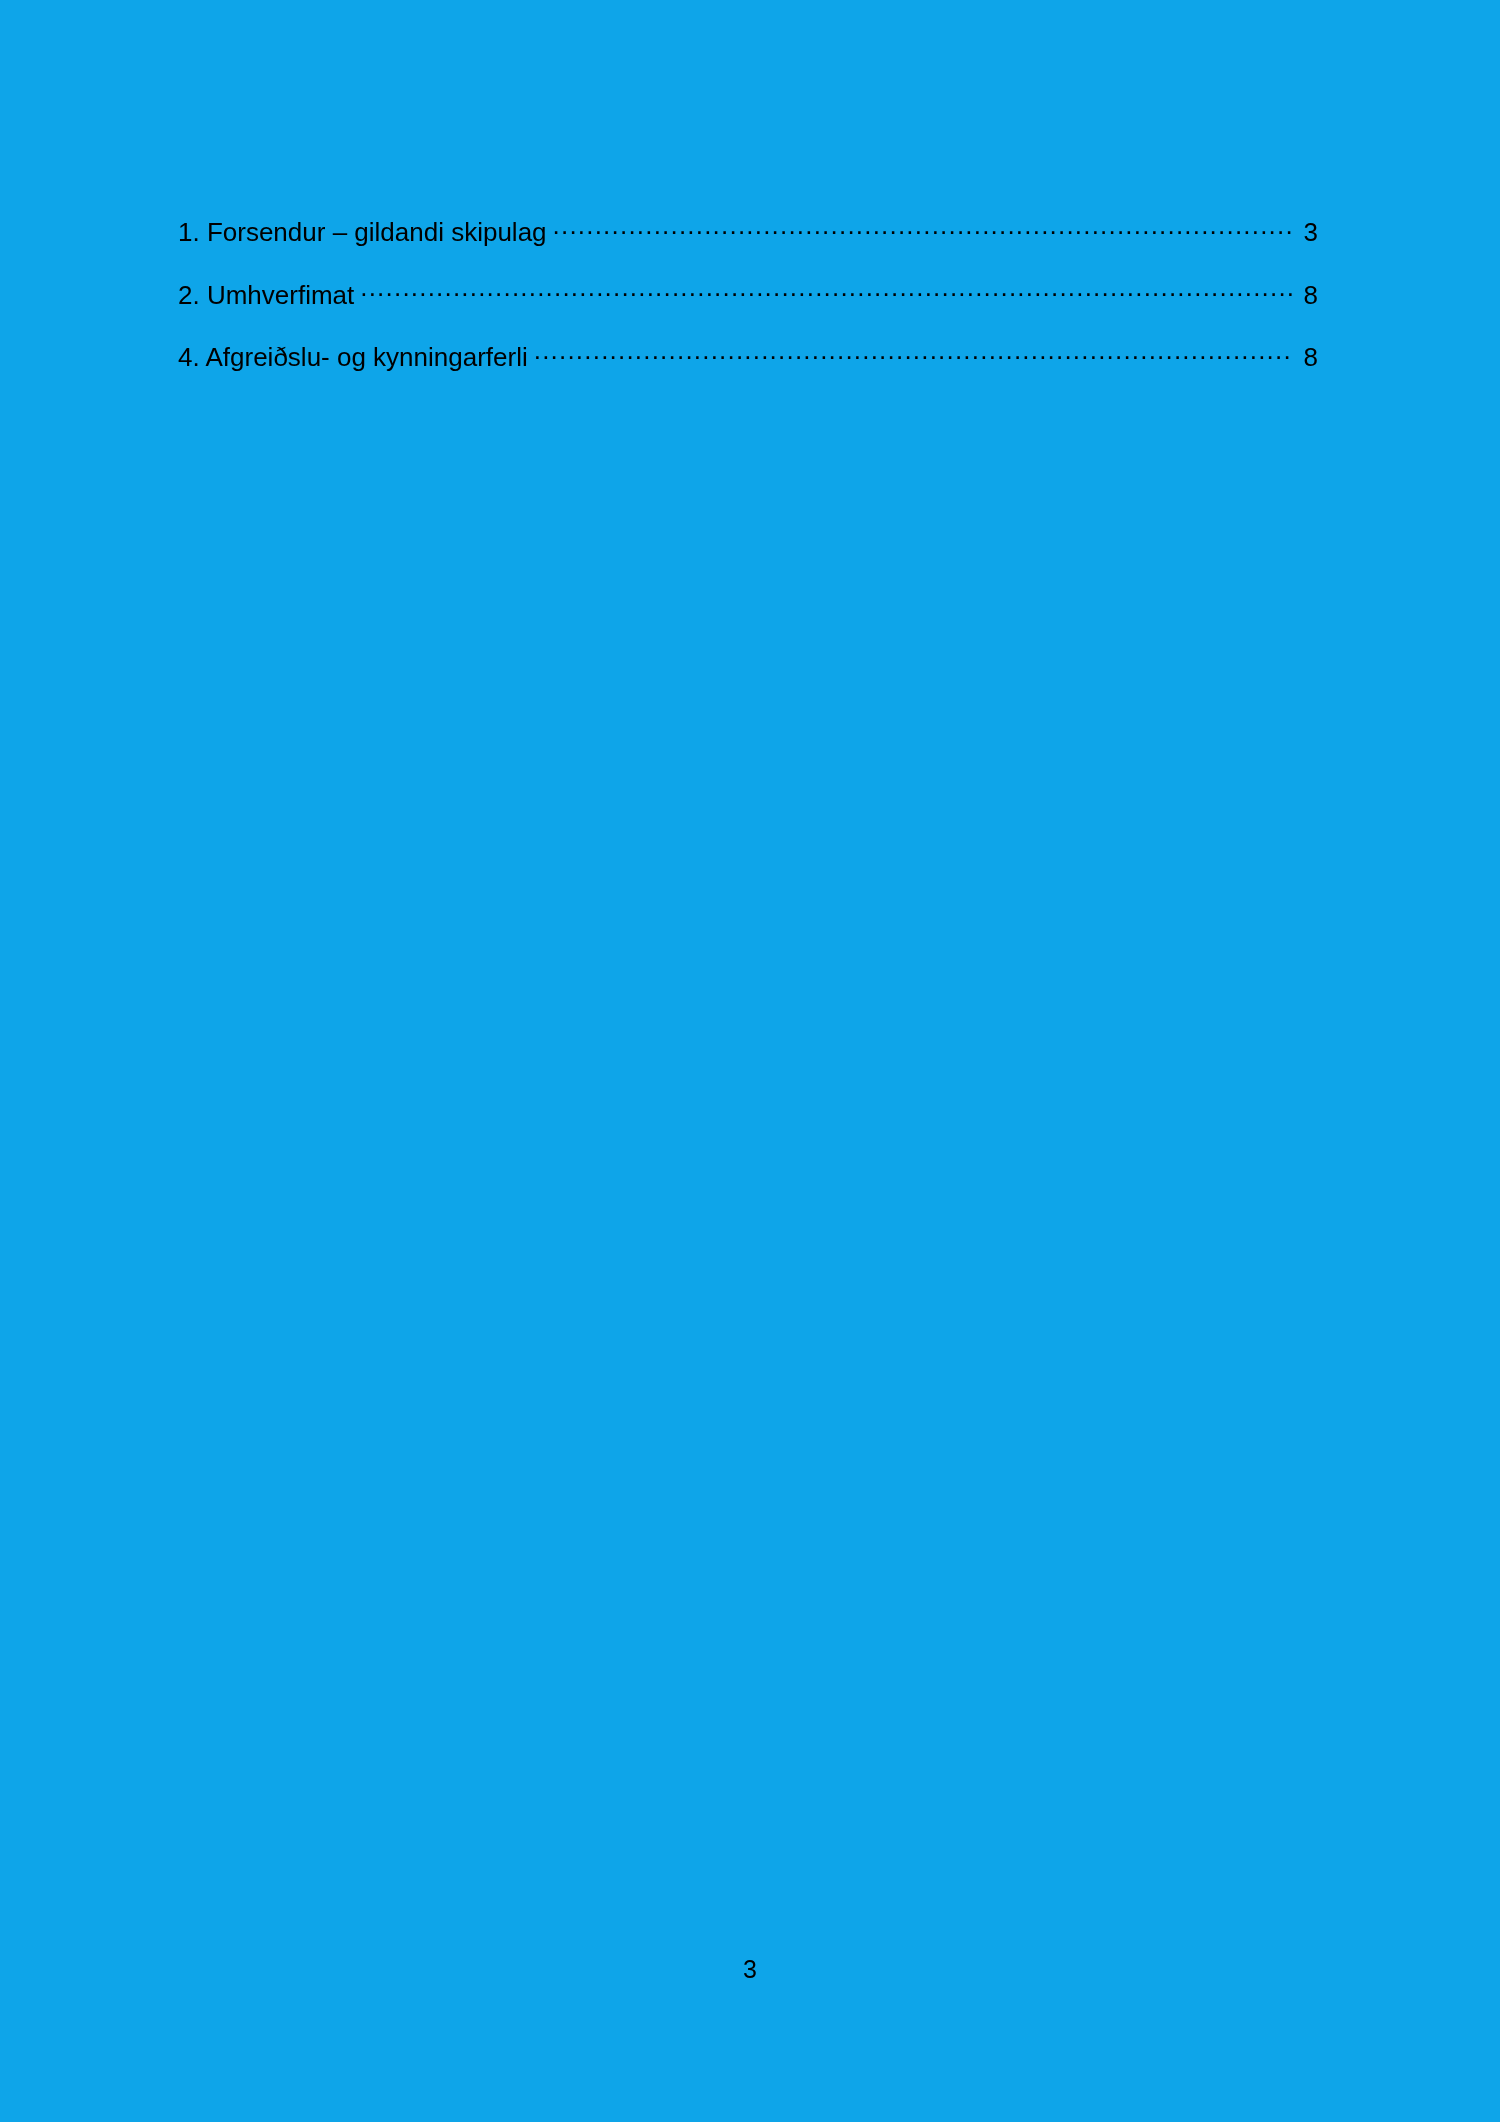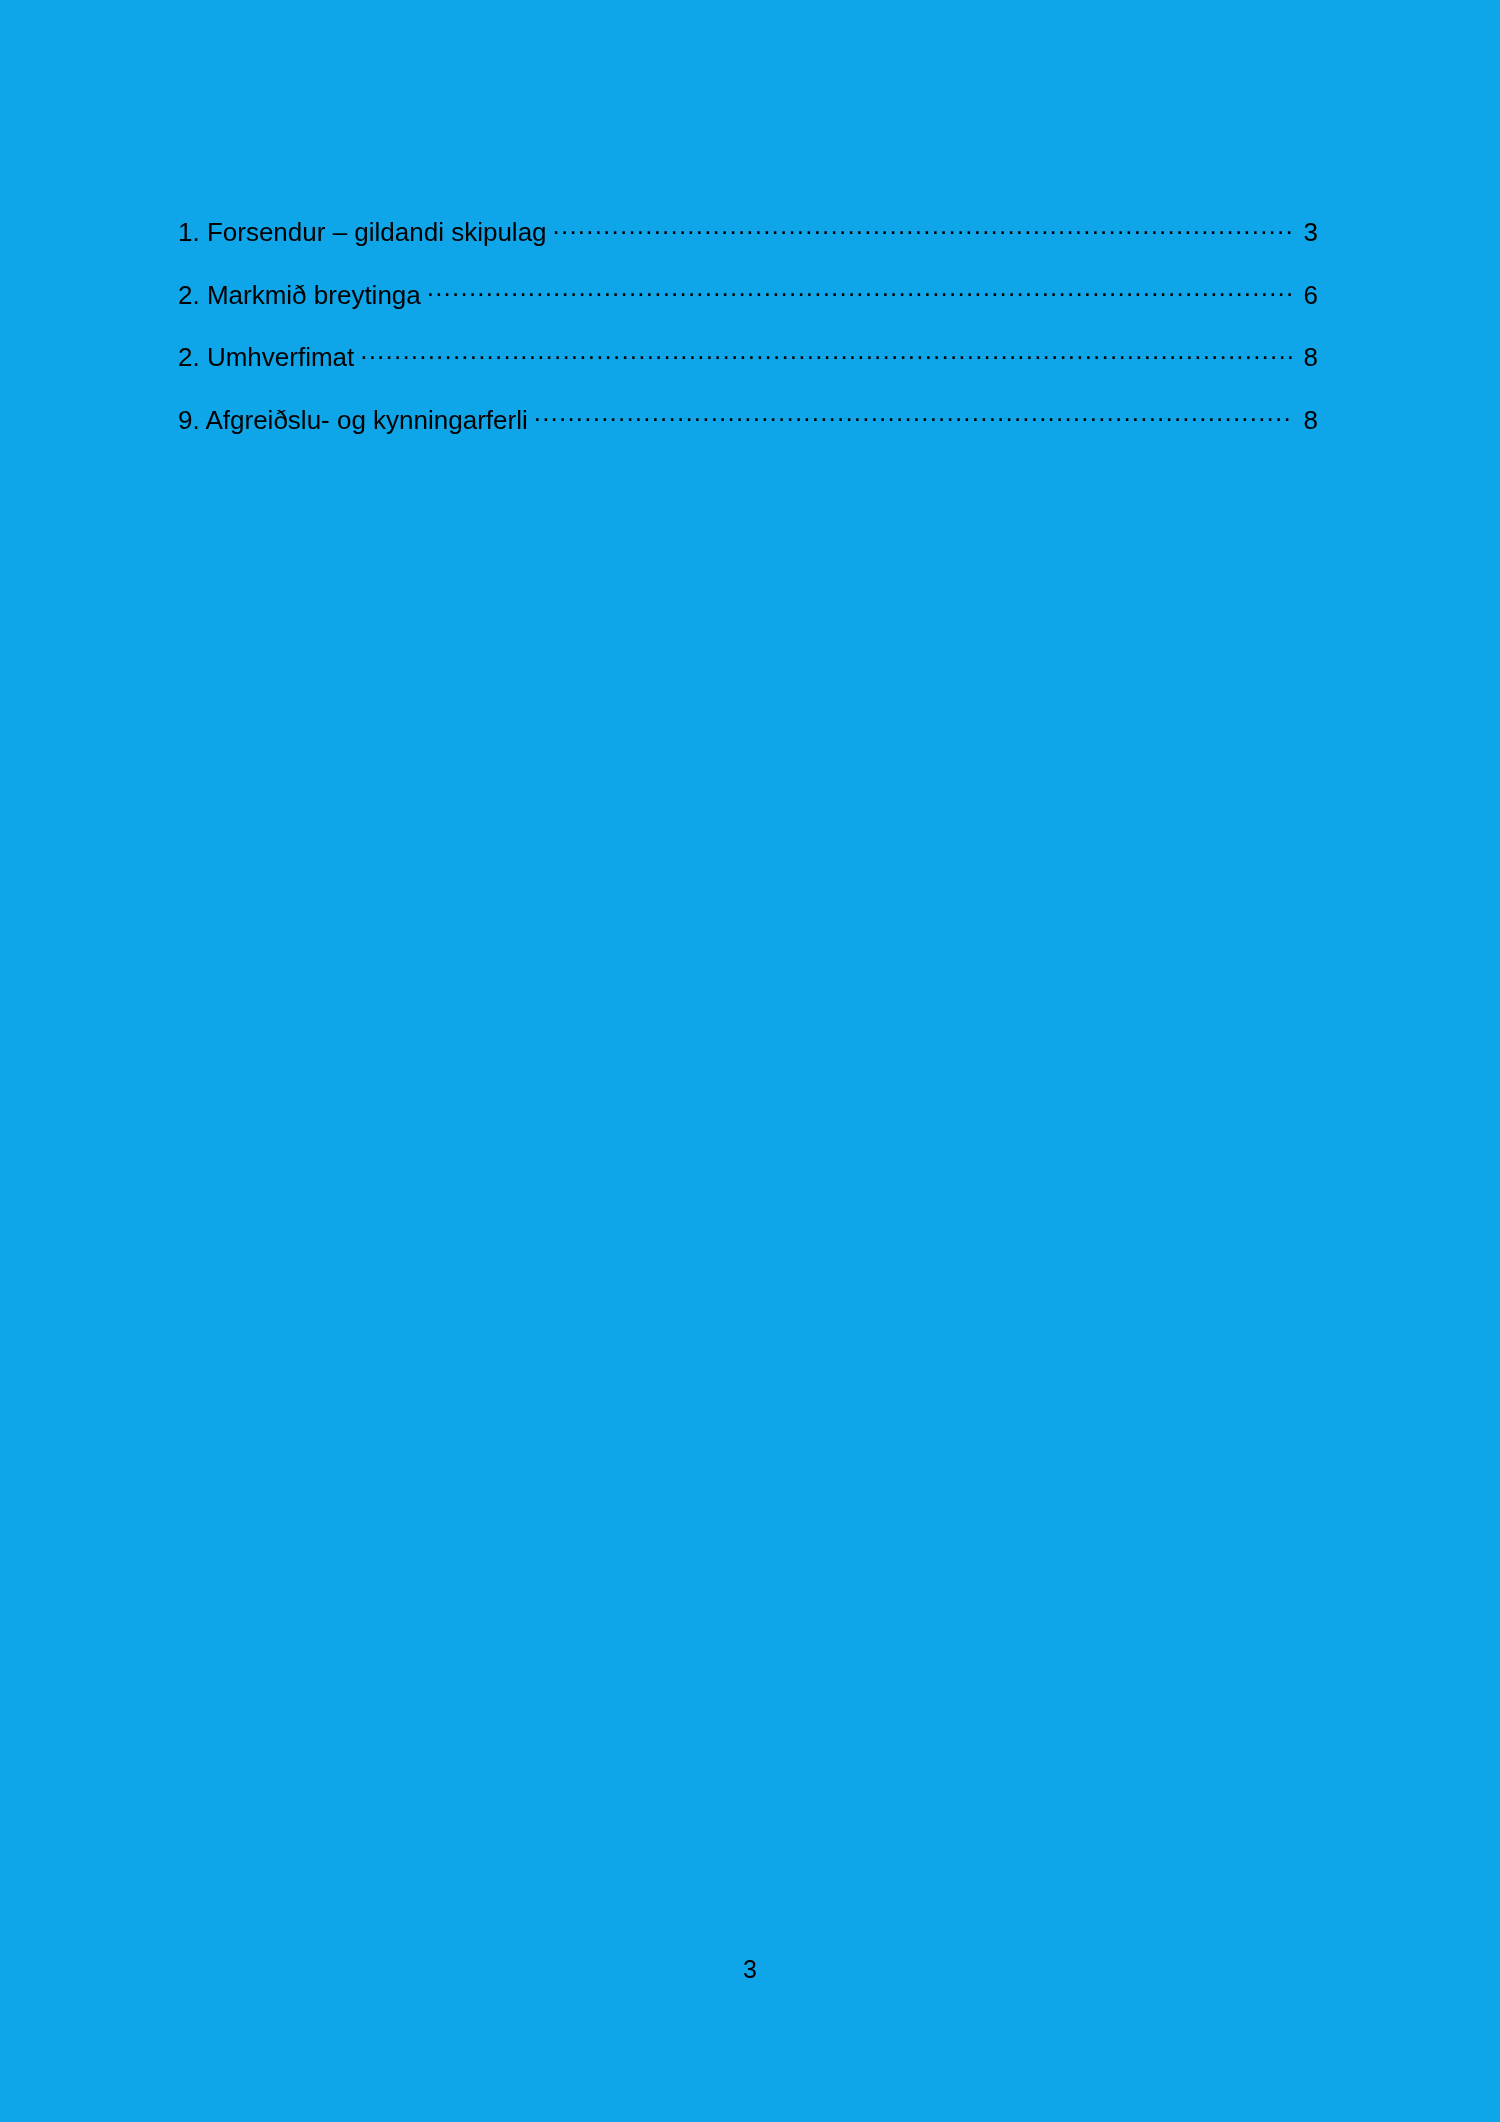--- a/index.html
+++ b/index.html
@@ -80,35 +80,30 @@
 <div class="page">
 
   <div class="toc">
 
     <div class="toc-entry">
       <span class="toc-title">1. Forsendur – gildandi skipulag</span>
       <span class="toc-dots"></span>
       <span class="toc-page">3</span>
     </div>
 
-    <div class="toc-entry">
-      <span class="toc-title">2. Markmið breytinga</span>
-      <span class="toc-dots"></span>
-      <span class="toc-page">6</span>
-    </div>
 
 
     <div class="toc-entry">
       <span class="toc-title">2. Umhverfimat</span>
       <span class="toc-dots"></span>
       <span class="toc-page">8</span>
     </div>
 
     <div class="toc-entry">
-      <span class="toc-title">9. Afgreiðslu- og kynningarferli</span>
+      <span class="toc-title">4. Afgreiðslu- og kynningarferli</span>
       <span class="toc-dots"></span>
       <span class="toc-page">8</span>
     </div>
 
 
   </div>
 
   <div class="page-number">3</div>
 
 </div>

